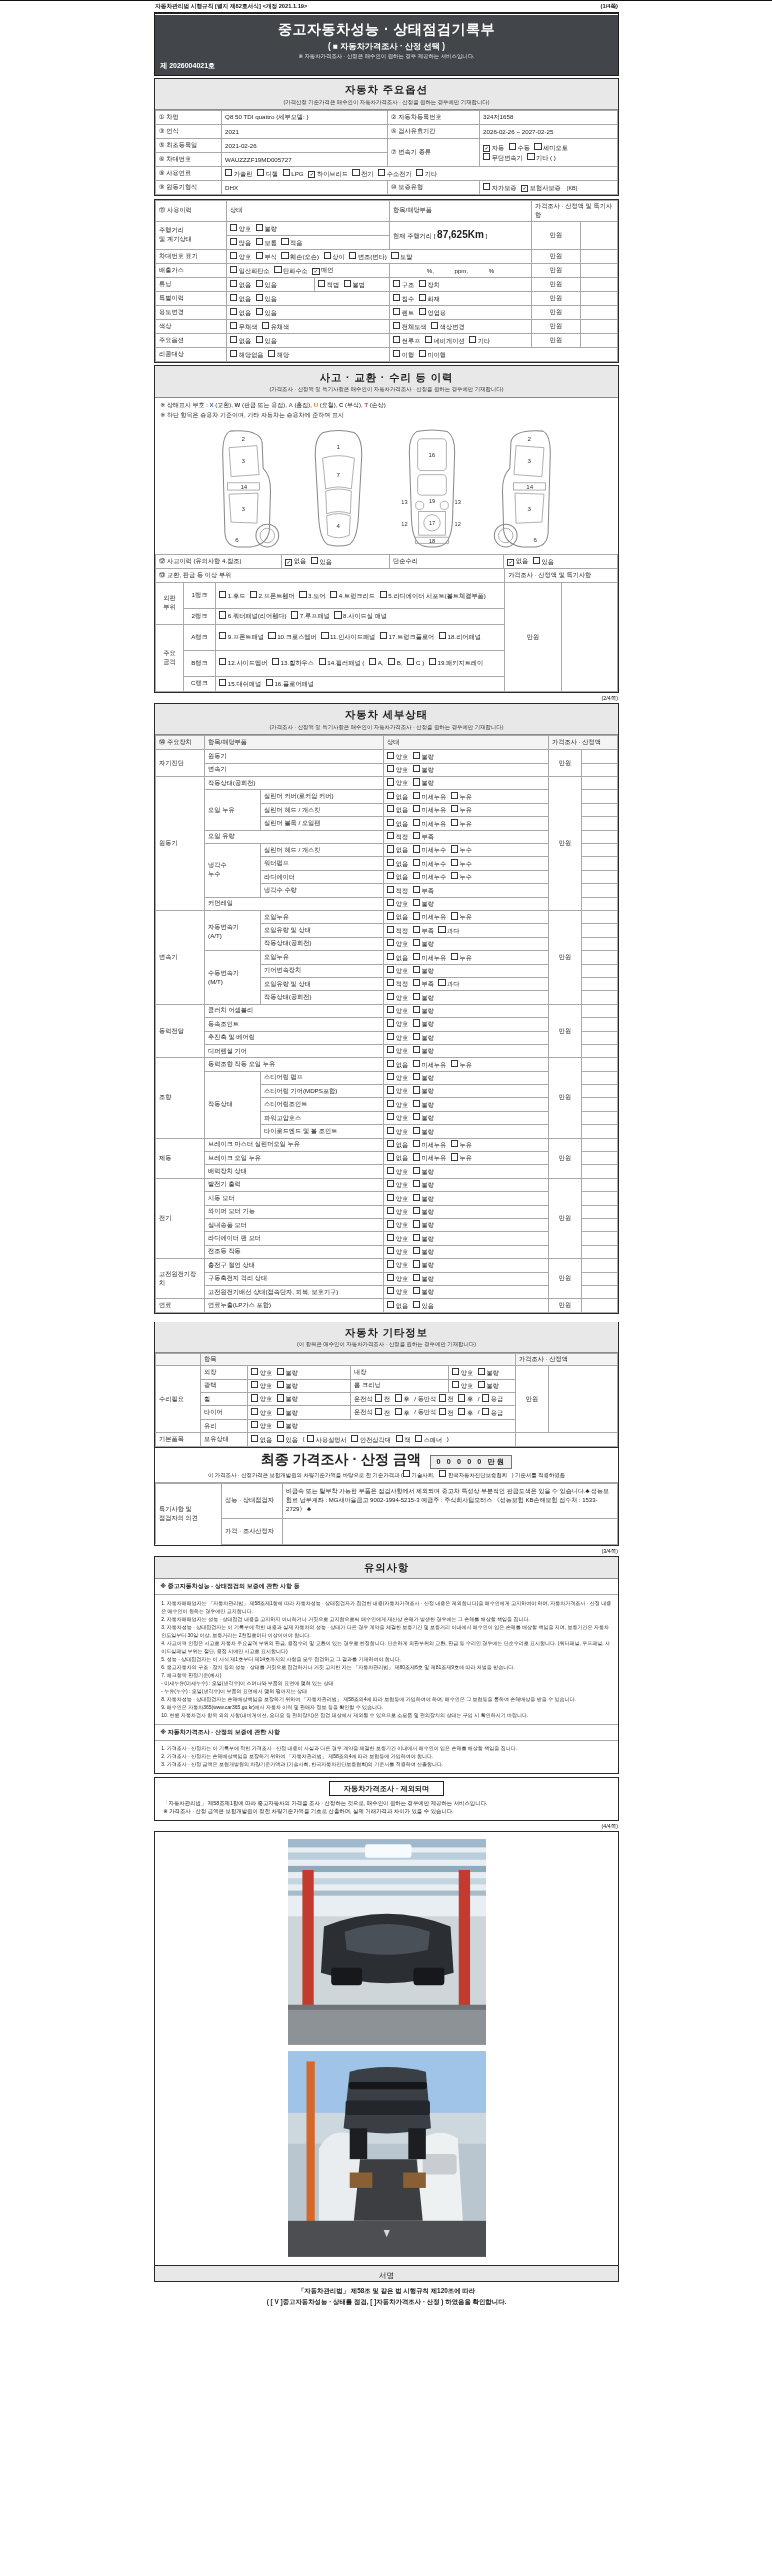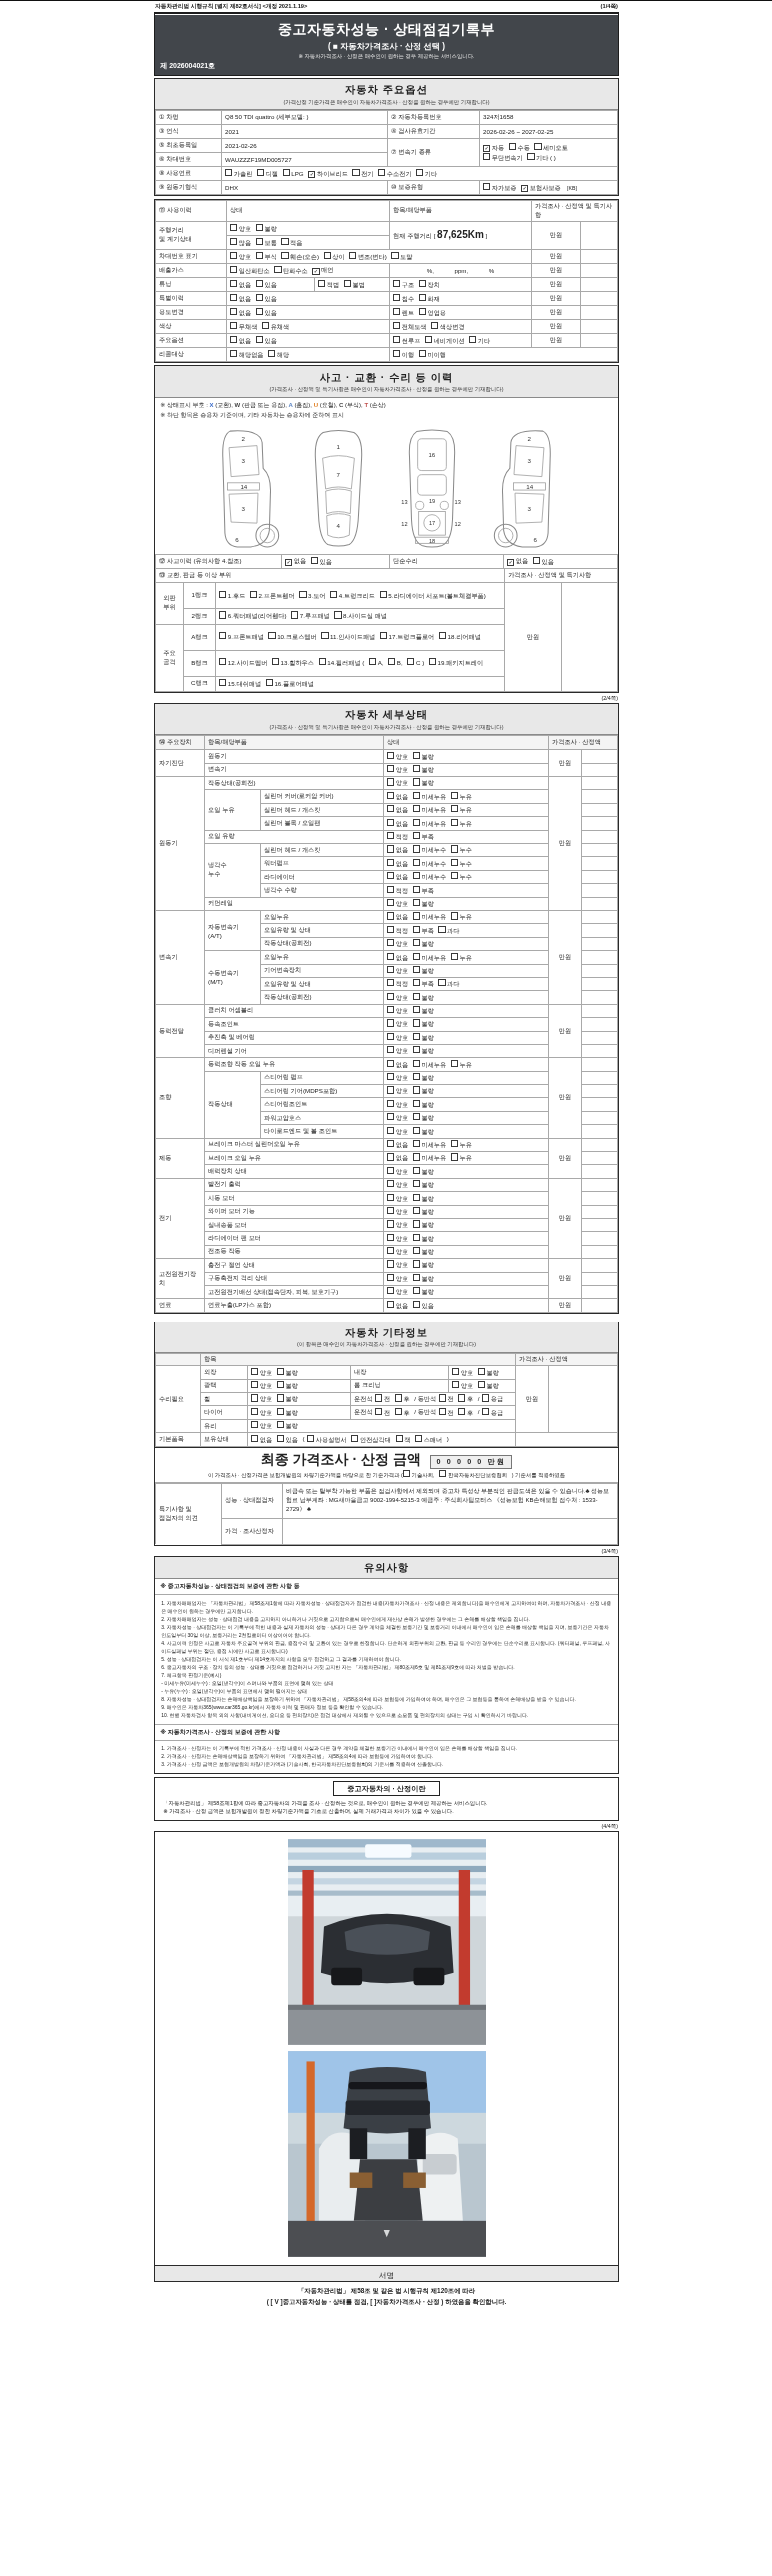--- a/index.html
+++ b/index.html
@@ -718,21 +718,21 @@
 9.  매수인은 자동차365(www.car365.go.kr)에서 자동차 이력 및 판매자 정보 등을 확인할 수 있습니다.
 10. 현행 자동차검사 항목 외의 사항(내비게이션, 오디오 등 편의장치)은 점검 대상에서 제외될 수 있으므로 소모품 및 편의장치의 상태는 구입 시 확인하시기 바랍니다.</div>
     <div class="noti-sec">※ 자동차가격조사 · 산정의 보증에 관한 사항</div>
     <div class="noti-body">1.  가격조사 · 산정자는 이 기록부에 적힌 가격조사 · 산정 내용이 사실과 다른 경우 계약을 체결한 보증기간 이내에서 매수인이 입은 손해를 배상할 책임을 집니다.
 2.  가격조사 · 산정자는 손해배상책임을 보장하기 위하여 「자동차관리법」 제58조의4에 따라 보험등에 가입하여야 합니다.
 3.  가격조사 · 산정 금액은 보험개발원의 차량기준가액과 (기술사회, 한국자동차진단보증협회)의 기준서를 적용하여 산출합니다.</div>
   </div>
 
   <div class="box">
     <div style="text-align:center;padding:3.6px 0 1.5px 0">
-      <span style="display:inline-block;border:1px solid #222;padding:1.5px 13.4px;font-size:7.2px;font-weight:bold">중고자동차의 · 산정이란</span>
+      <span style="display:inline-block;border:1px solid #222;padding:1.5px 13.4px;font-size:7.2px;font-weight:bold">자동차가격조사 · 제외되며</span>
     </div>
     <div style="font-size:5.4px;padding:1px 8.2px 4.1px 8.2px;line-height:1.6">
       <div>「자동차관리법」 제58조제1항에 따라 중고자동차의 가격을 조사 · 산정하는 것으로, 매수인이 원하는 경우에만 제공하는 서비스입니다.</div>
       <div>※ 가격조사 · 산정 금액은 보험개발원이 정한 차량기준가액을 기초로 산출하며, 실제 거래가격과 차이가 있을 수 있습니다.</div>
     </div>
   </div>
 
   <div class="pgmark">(4/4쪽)</div>
 
   <div class="box" style="margin-top:0">

